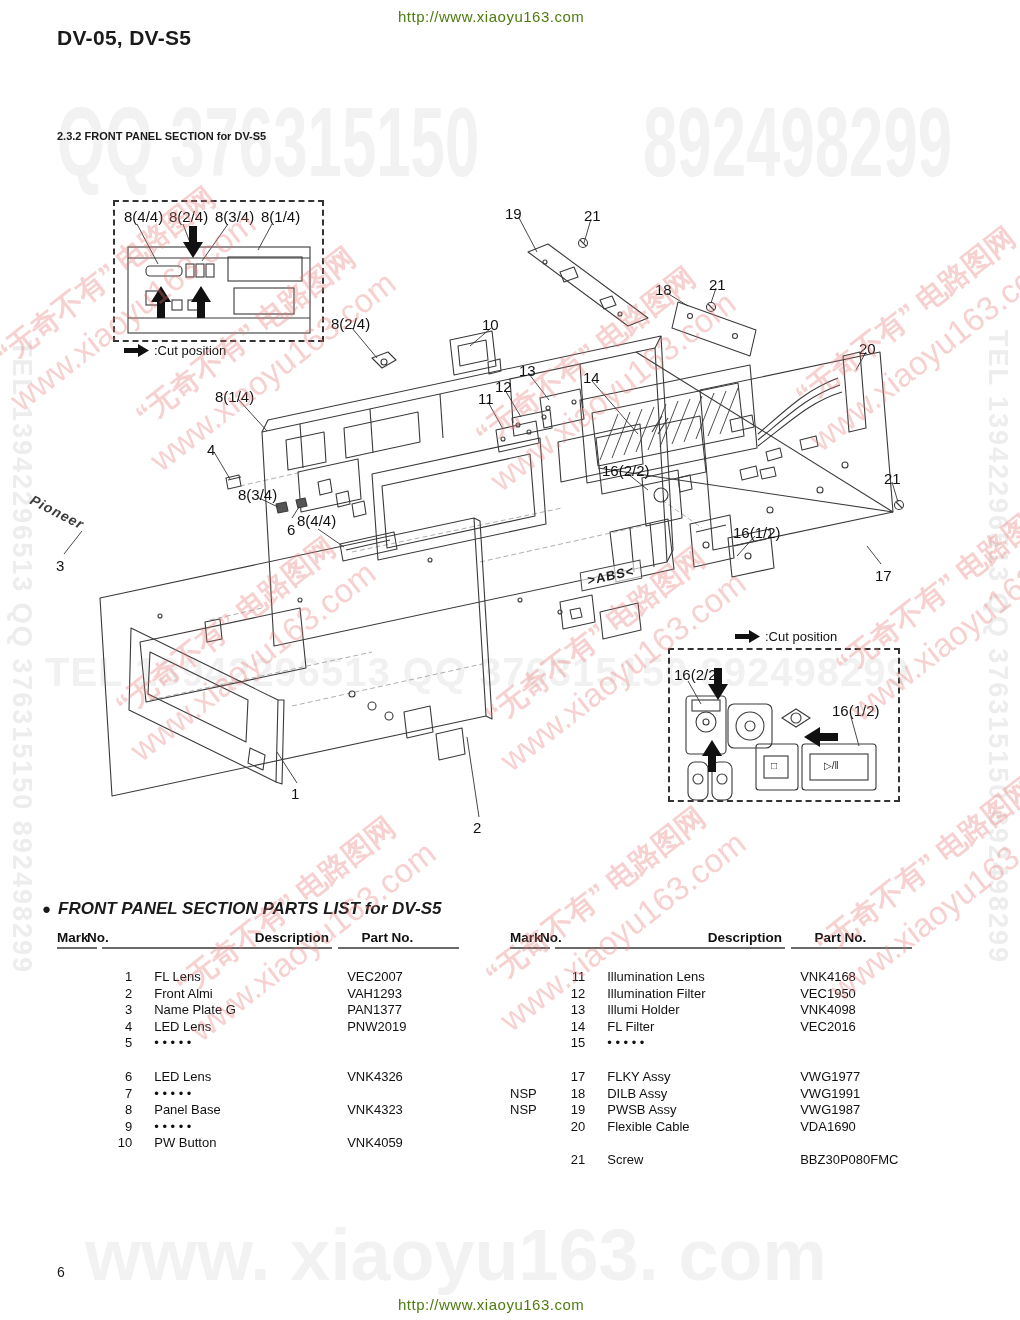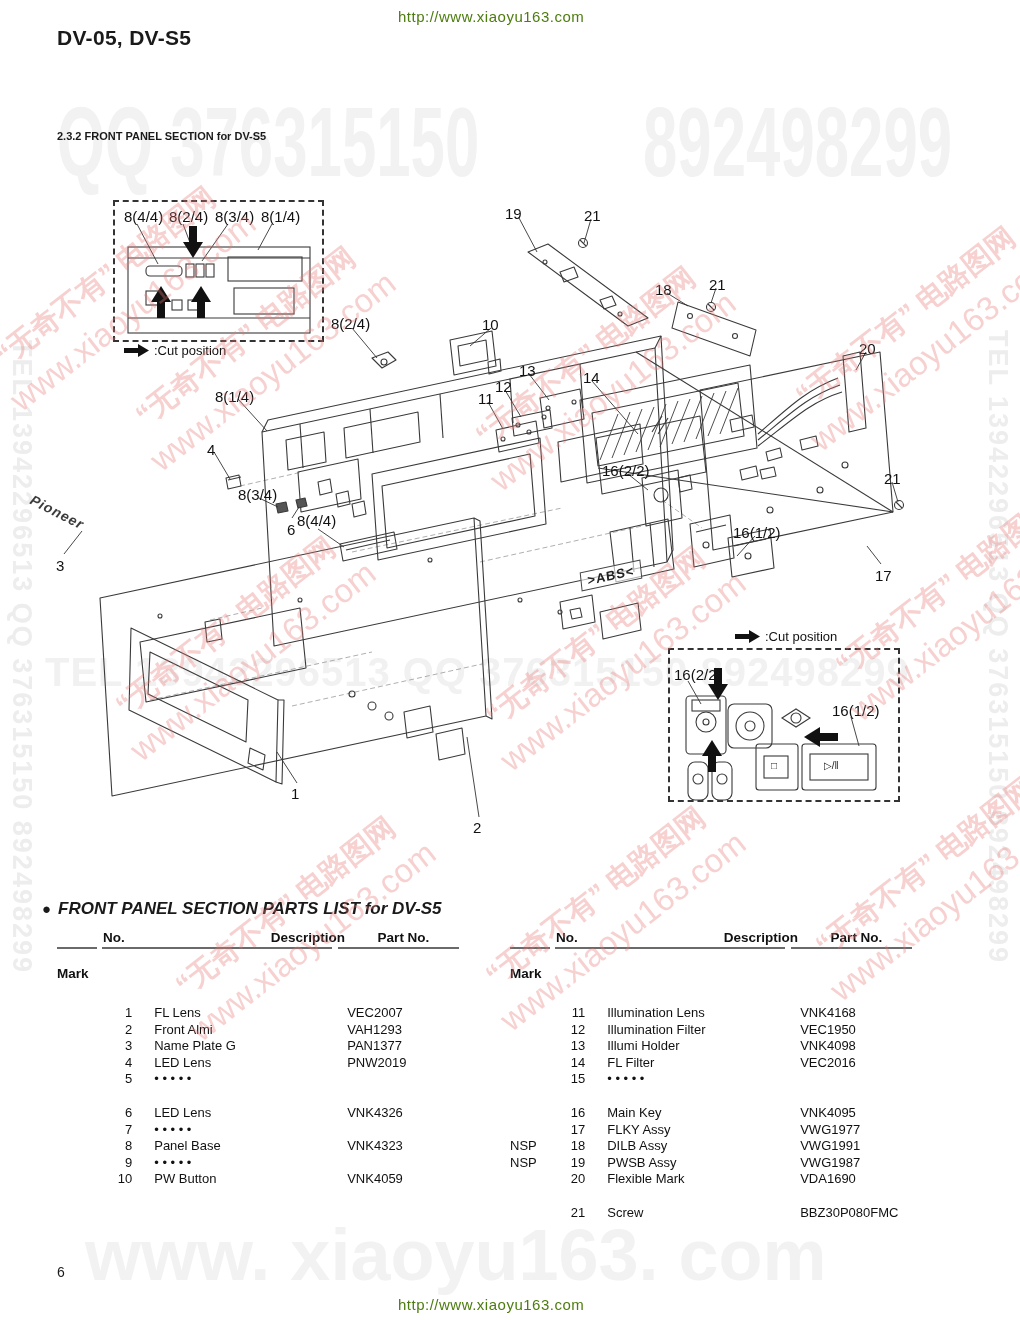--- a/index.html
+++ b/index.html
@@ -62,21 +62,21 @@
     padding:1px 6px;z-index:5;letter-spacing:1px;background:rgba(255,255,255,0.6);
   }
   .btn-glyph{position:absolute;font-size:10px;color:#222;z-index:5;}
   svg.diagram{position:absolute;left:0;top:0;z-index:4;}
 
   
   .ptable{position:absolute;top:930px;width:406px;font-size:13px;color:#111;z-index:3;}
   .ptable.left{left:57px;}
   .ptable.right{left:510px;}
   .phead{display:flex;font-weight:bold;font-size:13.5px;}
-  .h-mark{width:46px;margin-top:36px;}
+  .h-mark{width:30px;}
   .h-no{width:30px;}
   .h-desc{width:195px;margin-left:17px;text-align:right;}
   .h-part{width:117px;text-align:center;}
   .hrule{position:absolute;height:2px;background:#6a6a6a;top:17px;}
   .hrule.r1{left:0;width:40px;}
   .hrule.r2{left:45px;width:230px;}
   .hrule.r3{left:281px;width:121px;}
   .rows{margin-top:24px;}
   .prow{display:flex;line-height:16.6px;}
   .c-mark{width:46px;}
@@ -521,26 +521,20 @@
         <span class="c-part">VEC2016</span>
       </div>
 
       <div class="prow">
         <span class="c-mark"></span>
         <span class="c-no">15</span>
         <span class="c-desc">• • • • •</span>
         <span class="c-part"></span>
       </div>
     <div class="row-spacer"></div>
-      <div class="prow">
-        <span class="c-mark"></span>
-        <span class="c-no">16</span>
-        <span class="c-desc">Main Key</span>
-        <span class="c-part">VNK4095</span>
-      </div>
 
       <div class="prow">
         <span class="c-mark"></span>
         <span class="c-no">17</span>
         <span class="c-desc">FLKY Assy</span>
         <span class="c-part">VWG1977</span>
       </div>
 
       <div class="prow">
         <span class="c-mark">NSP</span>
@@ -552,21 +546,21 @@
       <div class="prow">
         <span class="c-mark">NSP</span>
         <span class="c-no">19</span>
         <span class="c-desc">PWSB Assy</span>
         <span class="c-part">VWG1987</span>
       </div>
 
       <div class="prow">
         <span class="c-mark"></span>
         <span class="c-no">20</span>
-        <span class="c-desc">Flexible Mark</span>
+        <span class="c-desc">Flexible Cable</span>
         <span class="c-part">VDA1690</span>
       </div>
     <div class="row-spacer"></div>
       <div class="prow">
         <span class="c-mark"></span>
         <span class="c-no">21</span>
         <span class="c-desc">Screw</span>
         <span class="c-part">BBZ30P080FMC</span>
       </div>
     </div>

